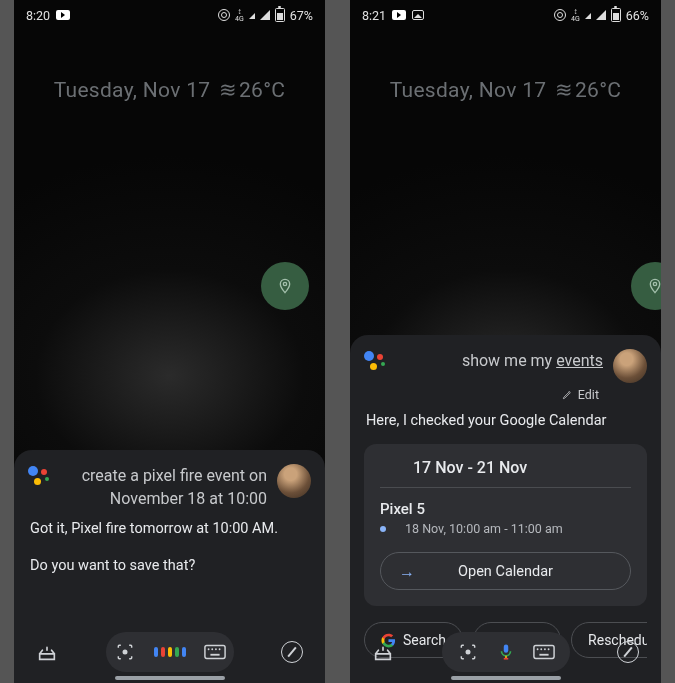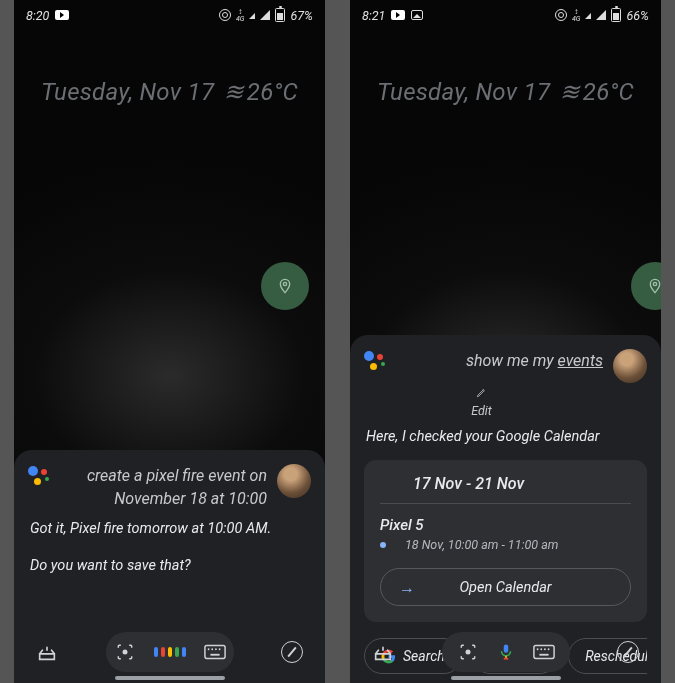--- a/index.html
+++ b/index.html
@@ -11,60 +11,60 @@
     --accent:#8ab4f8;
     --green:#4c7a5b;
     --divider:#3c4043;
     --white:#fff;
     --wallpaper:#1a1a1a;
   }
   *{box-sizing:border-box;font-family:Roboto,Arial,sans-serif;}
   body{margin:0;background:#555;width:675px;height:683px;overflow:hidden;display:flex;gap:25px;padding:0 14px;}
   .phone{width:348px;height:683px;background:
       radial-gradient(ellipse 280px 220px at 50% 55%, #2b2b2b 0%, #0c0c0c 48%, #060606 100%);
-      position:relative;overflow:hidden;color:var(--text);font-style:italic;}
+      position:relative;overflow:hidden;color:var(--text);}
   
   .status{position:absolute;top:0;left:0;right:0;height:26px;display:flex;justify-content:space-between;align-items:center;padding:4px 12px 0;font-size:12.5px;color:#e0e0e0;}
   .status .left{display:flex;align-items:center;gap:6px;}
   .status .right{display:flex;align-items:center;gap:5px;}
   .yt{width:14px;height:10px;background:#fff;border-radius:2px;position:relative;}
   .yt::after{content:"";position:absolute;left:5px;top:2px;border-left:4px solid #000;border-top:3px solid transparent;border-bottom:3px solid transparent;}
   .img-ic{width:12px;height:10px;border:1.5px solid #ddd;border-radius:2px;position:relative;}
   .img-ic::after{content:"";position:absolute;left:1px;bottom:1px;width:0;height:0;border-left:4px solid transparent;border-right:4px solid transparent;border-bottom:4px solid #ddd;}
   .hotspot{width:12px;height:12px;border:1.7px solid #ddd;border-radius:50%;position:relative;}
   .hotspot::after{content:"";position:absolute;inset:2px;border:1.3px solid #ddd;border-radius:50%;}
   .sig4g{font-size:8px;line-height:1;display:flex;flex-direction:column;align-items:center;}
   .sig4g span{font-size:7px;}
   .tri{width:0;height:0;border-left:10px solid transparent;border-bottom:10px solid #ddd;}
   .tri.small{border-left-width:6px;border-bottom-width:6px;border-bottom-color:#ddd;margin-bottom:-1px;}
   .batt{width:10px;height:14px;border:1.3px solid #ddd;border-radius:1.5px;position:relative;}
   .batt::before{content:"";position:absolute;top:-3px;left:2.5px;width:3px;height:2px;background:#ddd;border-radius:1px;}
   .batt::after{content:"";position:absolute;left:1px;right:1px;bottom:1px;height:60%;background:#ddd;}
   
-  .weather{position:absolute;top:78px;left:0;right:0;text-align:center;color:#6b6f73;font-size:24px;font-weight:400;letter-spacing:.3px;}
+  .weather{position:absolute;top:78px;left:0;right:0;text-align:center;color:#6b6f73;font-size:21px;font-weight:400;letter-spacing:.3px;}
   .wave{display:inline-block;margin:0 3px;letter-spacing:-6px;}
   
   .green-bubble{position:absolute;width:48px;height:48px;border-radius:50%;background:#3e6c4b;opacity:.85;display:flex;align-items:center;justify-content:center;}
   .pin{width:16px;height:22px;}
   
   .gpill{position:absolute;left:22px;right:22px;height:46px;border-radius:24px;background:rgba(255,255,255,.14);display:flex;align-items:center;padding:0 18px;color:#bbb;font-size:17px;justify-content:space-between;}
   .mic{width:14px;height:20px;}
   
   .sheet{position:absolute;left:0;right:0;background:var(--panel);border-top-left-radius:18px;border-top-right-radius:18px;padding:14px 14px 10px;}
   .prompt-row{display:flex;align-items:flex-start;gap:10px;}
   .assist-logo{width:22px;height:22px;position:relative;flex:0 0 22px;margin-top:2px;}
   .assist-logo i{position:absolute;border-radius:50%;}
   .al-b{width:10px;height:10px;background:#4285F4;left:0;top:0;}
   .al-r{width:6px;height:6px;background:#EA4335;left:13px;top:3px;}
   .al-y{width:7px;height:7px;background:#FBBC05;left:6px;top:12px;}
   .al-g{width:4px;height:4px;background:#34A853;left:17px;top:11px;}
   .prompt-text{flex:1;text-align:right;color:#c7c9cc;font-size:16px;line-height:1.45;}
   .prompt-text .ul{text-decoration:underline;}
   .avatar{width:34px;height:34px;border-radius:50%;background:radial-gradient(circle at 40% 30%, #caa27a 20%, #6b4f38 60%, #3a2d22 100%);flex:0 0 34px;}
-  .edit-row{display:flex;justify-content:flex-end;align-items:center;gap:5px;color:#c7c9cc;font-size:12.5px;margin:4px 48px 8px 0;flex-direction:column;}
+  .edit-row{display:flex;justify-content:flex-end;align-items:center;gap:5px;color:#c7c9cc;font-size:12.5px;margin:4px 48px 8px 0;}
   .pencil{width:11px;height:11px;}
   .response{font-size:14.5px;color:#e8eaed;line-height:1.55;margin:8px 0 0 2px;}
   
   .cal-card{background:#2e2f33;border-radius:12px;margin-top:12px;padding:14px 16px 16px;}
   .cal-range{font-size:16px;font-weight:500;color:#e8eaed;margin-bottom:10px;margin-left:33px;}
   .cal-hr{height:1px;background:#4a4c50;margin:0 0 12px;}
   .ev-title{font-size:15px;font-weight:500;margin-bottom:3px;}
   .ev-time{font-size:12.5px;color:#b5b8bd;display:flex;align-items:center;gap:19px;}
   .dot{width:6px;height:6px;border-radius:50%;background:#8ab4f8;}
   .open-cal{margin-top:16px;height:38px;border:1.4px solid #55585d;border-radius:20px;display:flex;align-items:center;justify-content:center;gap:1px;font-size:14.5px;color:#e8eaed;position:relative;}

